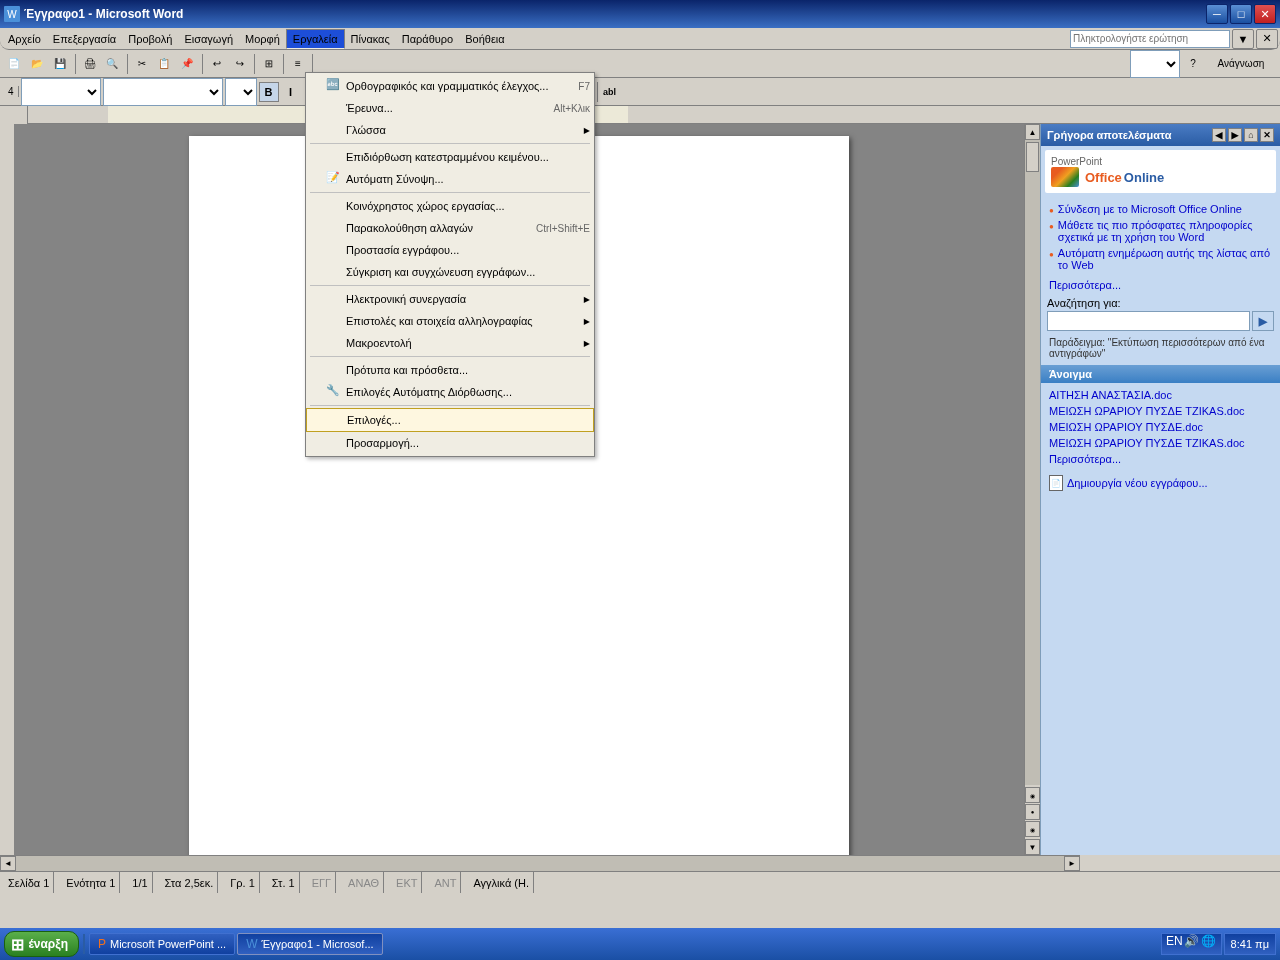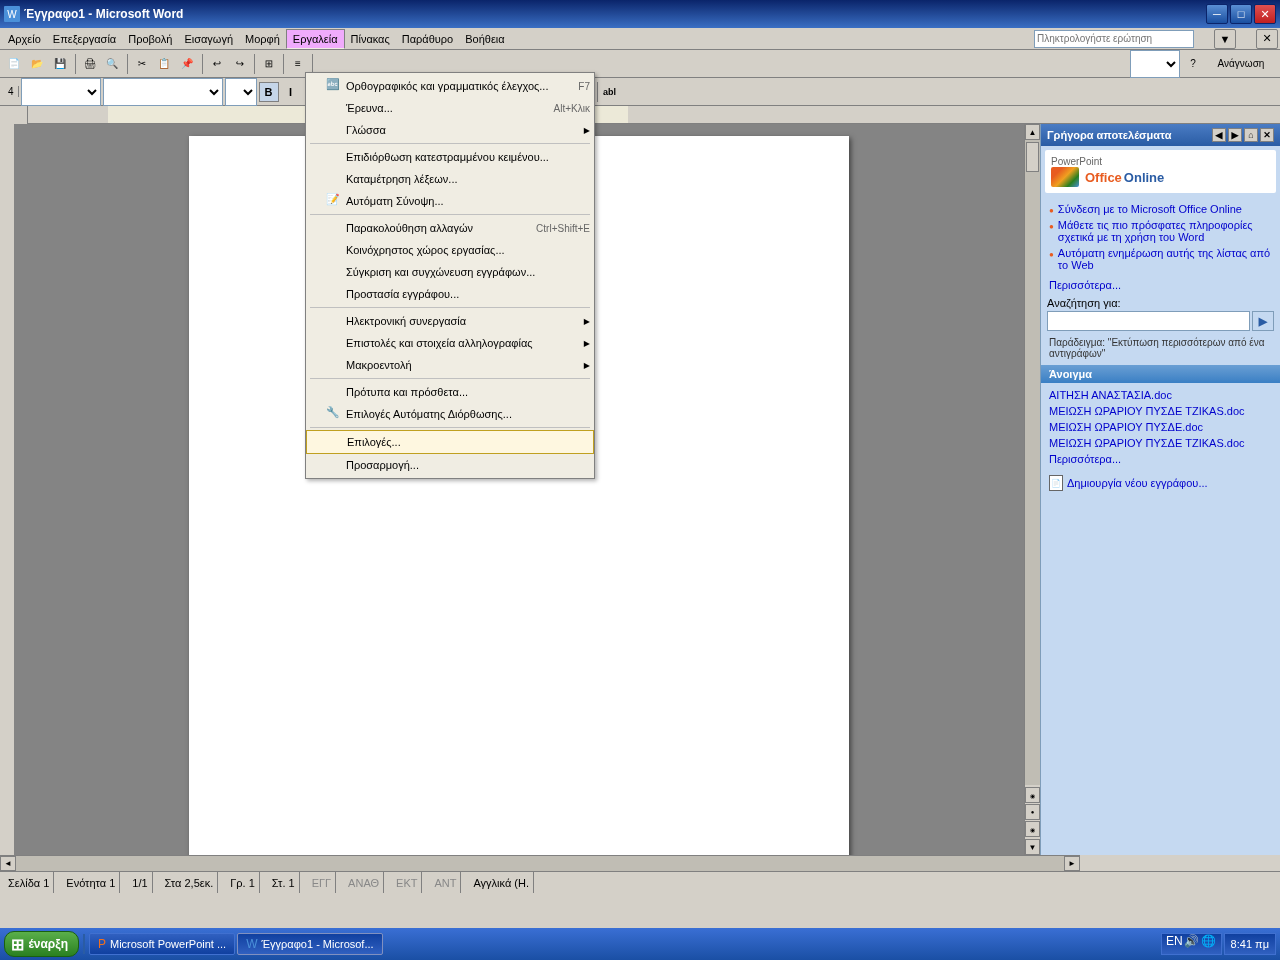--- a/index.html
+++ b/index.html
@@ -28,20 +28,21 @@
     .title-btn.close { background: linear-gradient(to bottom, #e05050, #c02020); }
 
     
     .menu-bar {
       background: #d4d0c8;
       height: 22px;
       display: flex;
       align-items: center;
       padding: 0 2px;
       border-bottom: 1px solid #808080;
+      border-radius: 9px;
     }
     .menu-item {
       padding: 2px 6px;
       font-size: 11px;
       cursor: pointer;
       height: 20px;
       display: flex;
       align-items: center;
     }
 
@@ -58,21 +59,21 @@
     .toolbar-btn {
       width: 22px; height: 22px; background: #d4d0c8;
       border: 1px solid transparent;
       display: flex; align-items: center; justify-content: center;
       font-size: 10px; cursor: pointer;
     }
     .toolbar-separator { width: 1px; height: 20px; background: #808080; margin: 0 2px; }
     .toolbar-search {
       margin-left: auto;
       display: flex; align-items: center;
-      gap: 20px;
+      gap: 2px;
     }
     .toolbar-search input {
       width: 160px; height: 18px; font-size: 10px;
       border: 1px solid #7f9db9; background: white;
       padding: 0 2px;
       color: #888;
     }
 
     
     .format-toolbar {
@@ -360,21 +361,21 @@
     <div class="title-btn close">✕</div>
   </div>
 </div>
 
 <div class="menu-bar">
   <div class="menu-item">Αρχείο</div>
   <div class="menu-item">Επεξεργασία</div>
   <div class="menu-item">Προβολή</div>
   <div class="menu-item">Εισαγωγή</div>
   <div class="menu-item">Μορφή</div>
-  <div class="menu-item" style="background:#f0abfc; border: 1px solid #808080; border-bottom: 1px solid #f0ede3; z-index:201; position:relative;">Εργαλεία</div>
+  <div class="menu-item" style="background:#1d4ed8; border: 1px solid #808080; border-bottom: 1px solid #f0ede3; z-index:201; position:relative;">Εργαλεία</div>
   <div class="menu-item">Πίνακας</div>
   <div class="menu-item">Παράθυρο</div>
   <div class="menu-item">Βοήθεια</div>
   <div class="toolbar-search">
     <input type="text" class="fmt-select" style="width: 160px; color: rgb(136, 136, 136);" placeholder="Πληκτρολογήστε ερώτηση">
     <div class="title-btn" style="background:#d4d0c8; color:black; border:1px solid #808080;">▼</div>
     <div class="title-btn" style="background:#d4d0c8; color:black; border:1px solid #808080;">✕</div>
   </div>
 </div>
 
@@ -586,54 +587,48 @@
     </div>
     <div class="dd-separator"></div>
     <div class="dd-item">
       <div class="dd-item-left">
         <span class="dd-item-icon"></span>
         <span>Επιδιόρθωση κατεστραμμένου κειμένου...</span>
       </div>
     </div>
     <div class="dd-item">
       <div class="dd-item-left">
-        <span class="dd-item-icon"></span>
-        <span>Καταμέτρηση λέξεων...</span>
-      </div>
-    </div>
-    <div class="dd-item">
-      <div class="dd-item-left">
         <span class="dd-item-icon">📝</span>
         <span>Αυτόματη Σύνοψη...</span>
       </div>
     </div>
     <div class="dd-separator"></div>
     <div class="dd-item">
       <div class="dd-item-left">
         <span class="dd-item-icon"></span>
+        <span>Κοινόχρηστος χώρος εργασίας...</span>
+      </div>
+    </div>
+    <div class="dd-item">
+      <div class="dd-item-left">
+        <span class="dd-item-icon"></span>
         <span>Παρακολούθηση αλλαγών</span>
       </div>
       <span class="dd-item-shortcut">Ctrl+Shift+E</span>
     </div>
     <div class="dd-item">
       <div class="dd-item-left">
         <span class="dd-item-icon"></span>
-        <span>Κοινόχρηστος χώρος εργασίας...</span>
+        <span>Προστασία εγγράφου...</span>
       </div>
     </div>
     <div class="dd-item">
       <div class="dd-item-left">
         <span class="dd-item-icon"></span>
         <span>Σύγκριση και συγχώνευση εγγράφων...</span>
-      </div>
-    </div>
-    <div class="dd-item">
-      <div class="dd-item-left">
-        <span class="dd-item-icon"></span>
-        <span>Προστασία εγγράφου...</span>
       </div>
     </div>
     <div class="dd-separator"></div>
     <div class="dd-item">
       <div class="dd-item-left">
         <span class="dd-item-icon"></span>
         <span>Ηλεκτρονική συνεργασία</span>
       </div>
       <span class="dd-arrow">▶</span>
     </div>

